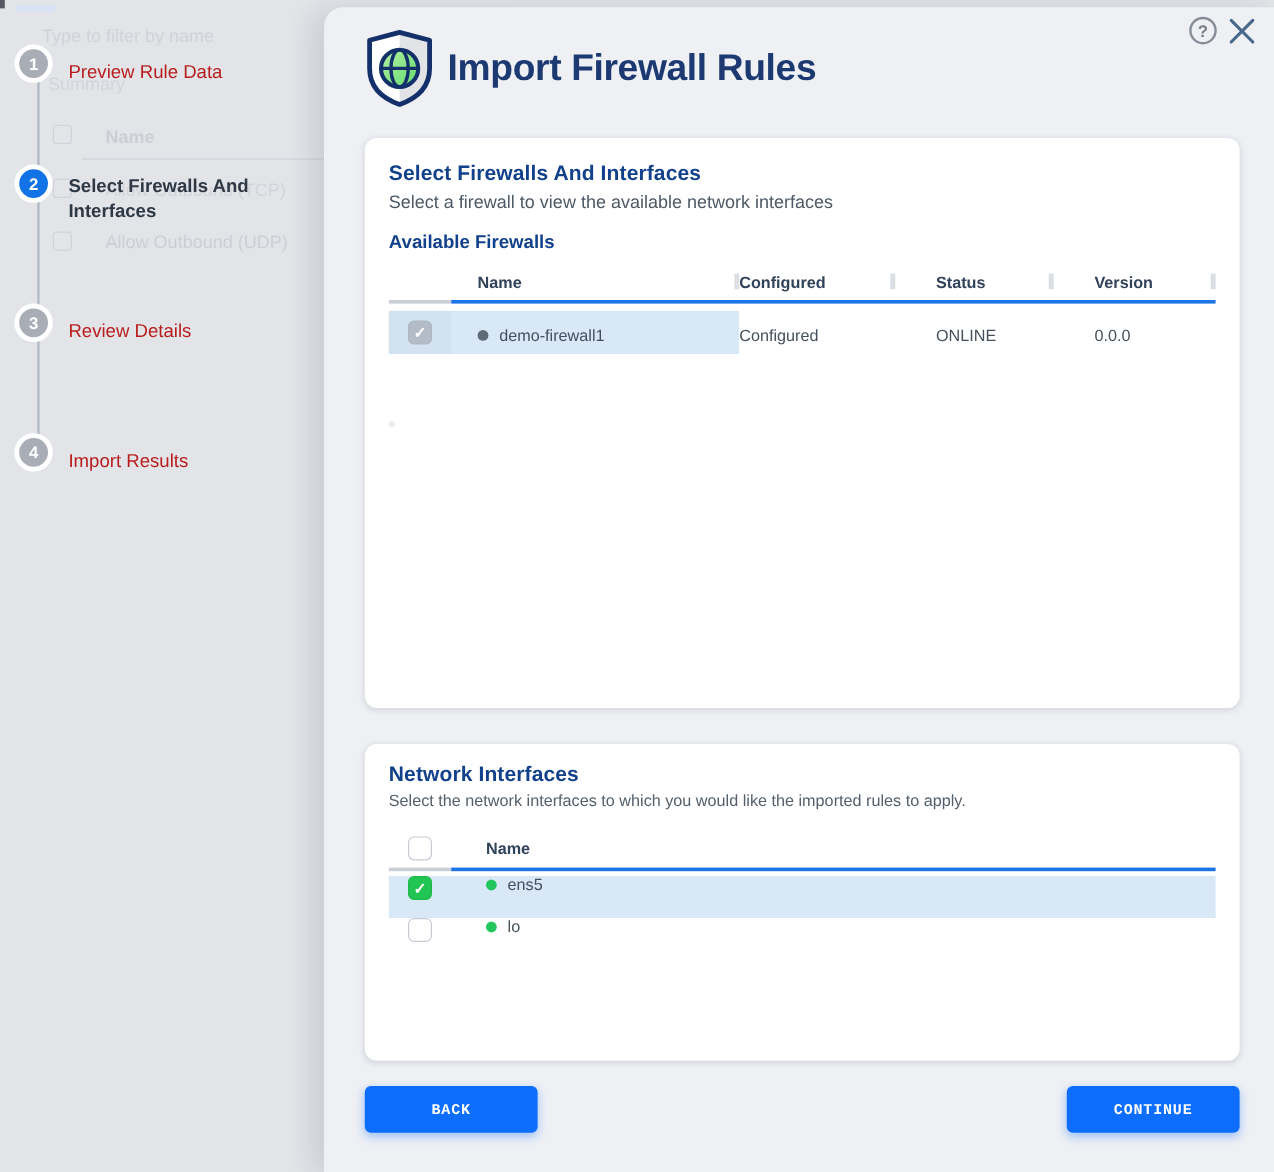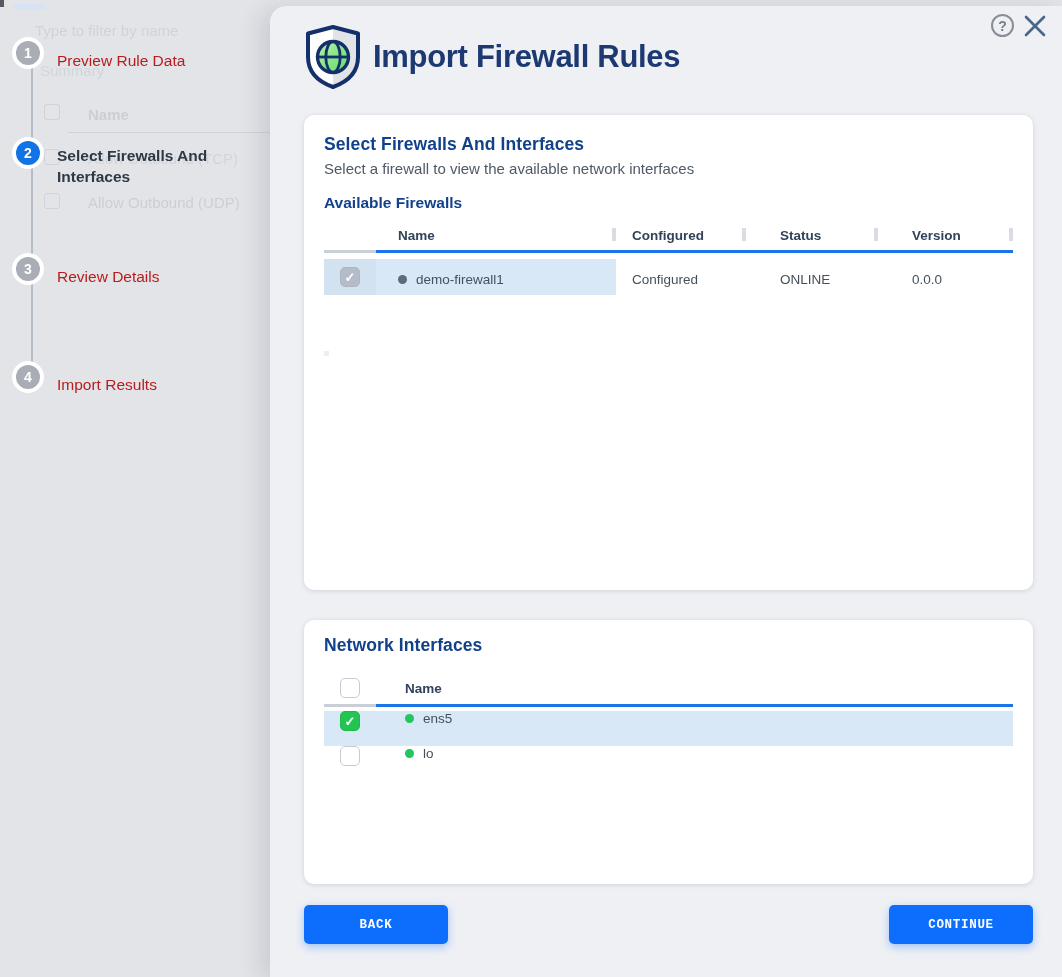--- a/index.html
+++ b/index.html
@@ -58,21 +58,21 @@
   .card-sub2 { margin-top:4px; font-size:13.5px; color:#55606c; }
   .section-title { margin-top:17px; font-size:15.5px; font-weight:800; color:#12418c; }
 
   
   .tbl { width:689px; }
   .thead { display:flex; align-items:center; height:30px; position:relative; margin-top:8px; }
   .thead2 { display:flex; align-items:center; height:32px; position:relative; margin-top:16px; }
   .th { font-size:13.5px; font-weight:700; color:#31435a; }
   .col-check { width:52px; display:flex; align-items:center; justify-content:center; flex:0 0 auto; }
   .col-name { width:240px; padding-left:22px; flex:0 0 auto; }
-  .col-conf { width:148px; padding-left:16px; flex:0 0 auto; }
+  .col-conf { width:148px; flex:0 0 auto; }
   .col-stat { width:132px; padding-left:16px; flex:0 0 auto; }
   .col-ver  { width:126px; padding-left:16px; flex:0 0 auto; }
   .col-name2 { padding-left:29px; }
   .sep { position:absolute; top:8px; height:13px; width:2px;
          border-left:2px solid #d9dde2; border-right:2px solid #d9dde2; }
   .sep1 { left:288px; } .sep2 { left:418px; } .sep3 { left:550px; } .sep4 { left:685px; }
 
   .underline { display:flex; height:3px; width:689px; }
   .underline .seg-gray { width:52px; background:#c9cfd6; }
   .underline .seg-blue { flex:1; background:#1b74e8; }
@@ -212,20 +212,21 @@
           <div class="td col-stat">ONLINE</div>
           <div class="td col-ver">0.0.0</div>
         </div>
       </div>
       <div class="ghost-dot"></div>
     </div>
   </div>
 
   <div class="card card2">
     <div class="card-title">Network Interfaces</div>
+    <div class="card-sub2">Select the network interfaces to which you would like the imported rules to apply.</div>
 
     <div class="tbl">
       <div class="thead2">
         <div class="col-check">
           <div class="checkbox unchecked"></div>
         </div>
         <div class="th col-name col-name2">Name</div>
       </div>
       <div class="underline">
         <div class="seg-gray"></div>

